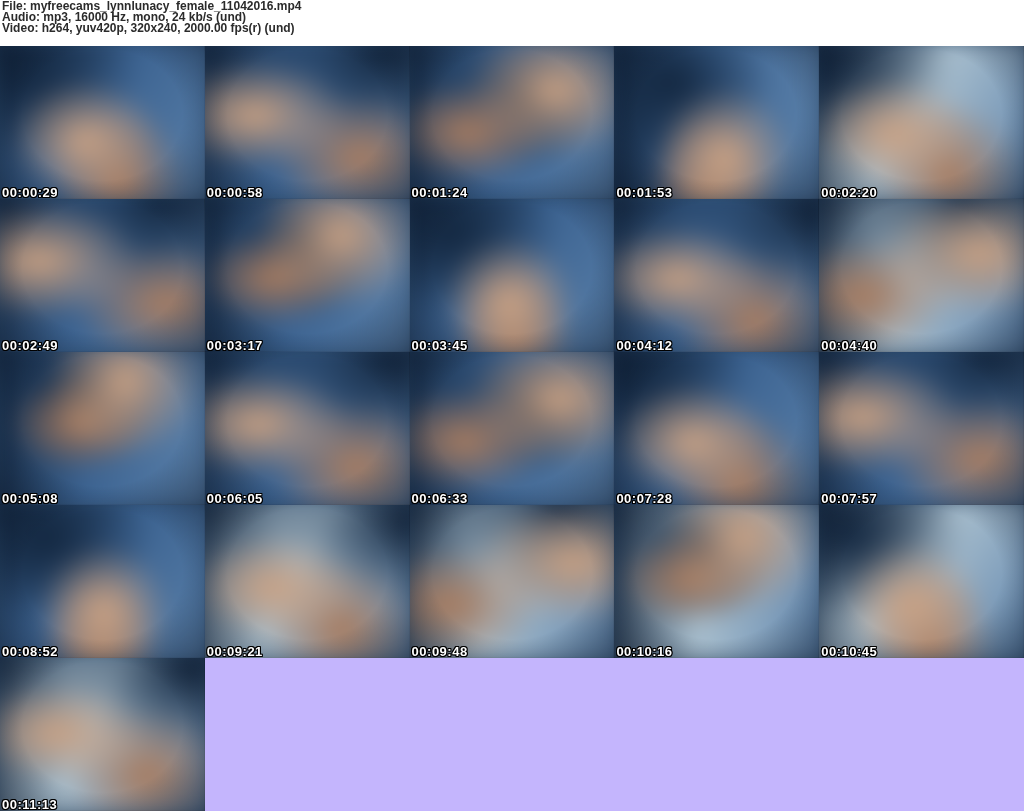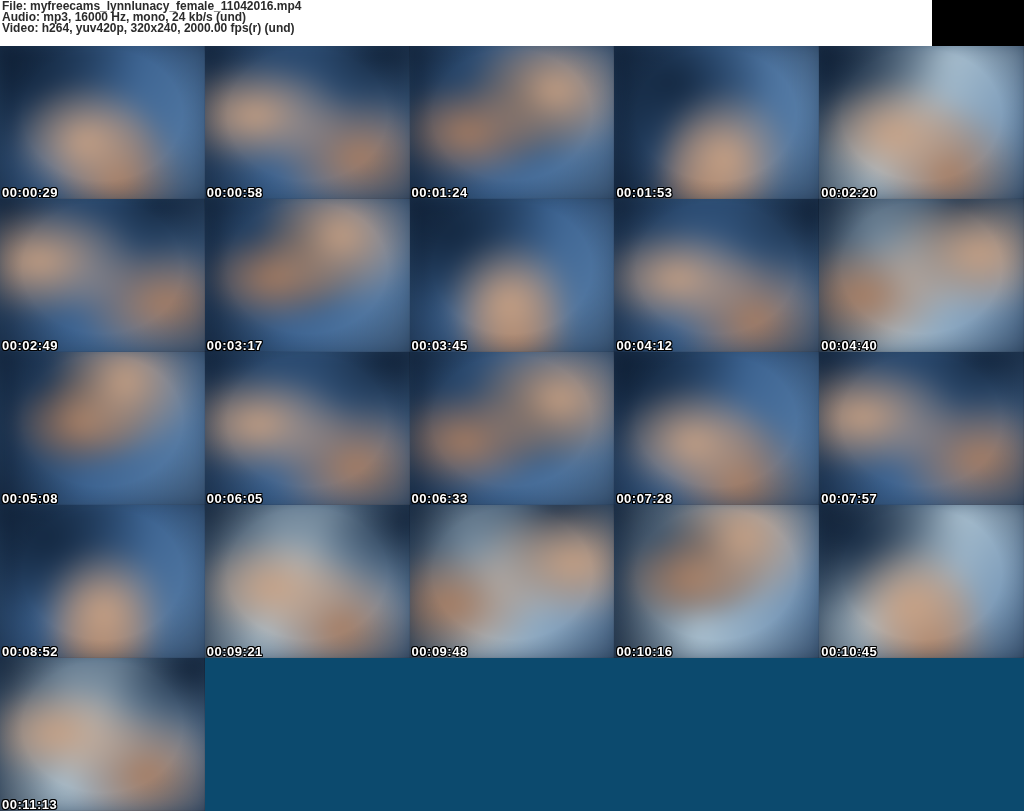--- a/index.html
+++ b/index.html
@@ -3,40 +3,40 @@
 <meta charset="utf-8">
 <style>
   html, body { margin: 0; padding: 0; background: #000; }
   .sheet {
     width: 1024px; height: 811px;
     position: relative; overflow: hidden;
     font-family: "Liberation Sans", sans-serif;
     background: #000;
   }
   .header {
-    width: 932px; height: 46px;
+    width: 1024px; height: 46px;
     background: #ffffff;
     color: #2b2b2b;
     overflow: hidden;
     box-sizing: border-box;
     padding: 1px 0 0 2px;
   }
   .header .line {
     font-weight: bold;
     font-size: 12px;
     line-height: 11.2px;
     white-space: nowrap;
     letter-spacing: 0px;
   }
   .grid {
     width: 1024px; height: 765px;
     display: grid;
     grid-template-columns: repeat(5, 1fr);
     grid-auto-rows: 153px;
-    background: #0c4a6e;
+    background: #c4b5fd;
   }
   .thumb {
     position: relative;
     overflow: hidden;
     box-shadow: inset -1px 0 0 rgba(0,0,0,0.45), inset 0 -1px 0 rgba(0,0,0,0.35);
     background: #31547c;
   }
   .thumb .bg {
     position: absolute; inset: -8px;
     filter: blur(10px);

